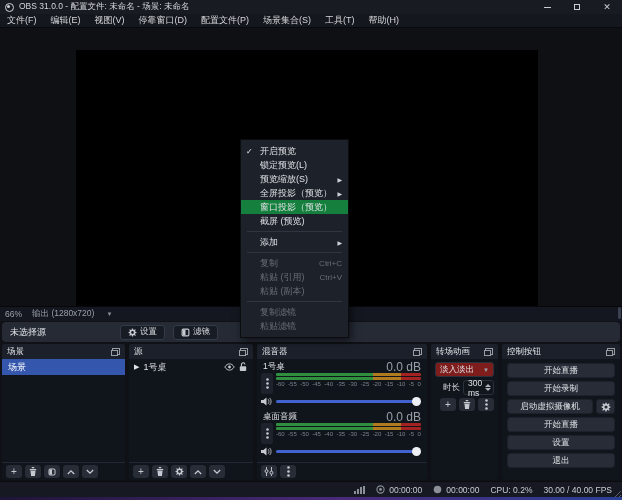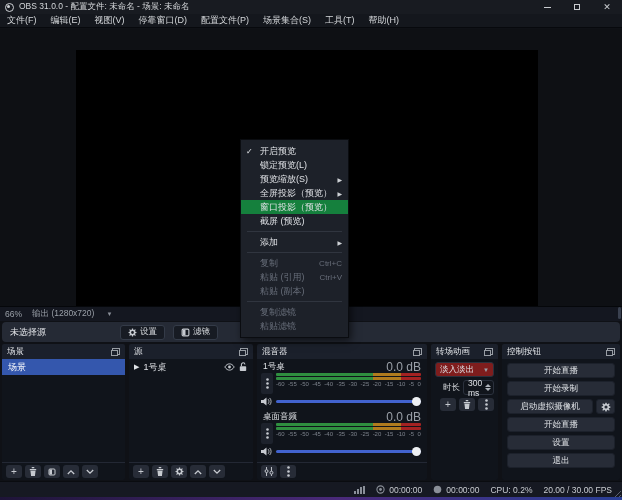--- a/index.html
+++ b/index.html
@@ -486,21 +486,21 @@
         </svg>
       <span>00:00:00</span>
     </span>
     <span class="sb-group">
       <svg width="9" height="9" viewBox="0 0 10 10">
           <circle cx="5" cy="5" r="4.2" fill="#8a8f98"></circle>
         </svg>
       <span>00:00:00</span>
     </span>
     <span>CPU: 0.2%</span>
-    <span>20.00 / 30.00 FPS</span>
+    <span>30.00 / 40.00 FPS</span>
   </div>
   <svg class="grip" viewBox="0 0 8 8">
       <path d="M8 0 0 8M8 4 4 8" stroke="#5a6070" stroke-width="1"></path>
     </svg>
 
   <div class="bottom-strip"></div>
 
   <div class="context-menu">
     <div class="cm-item">
       <span class="cm-check">✓</span>

